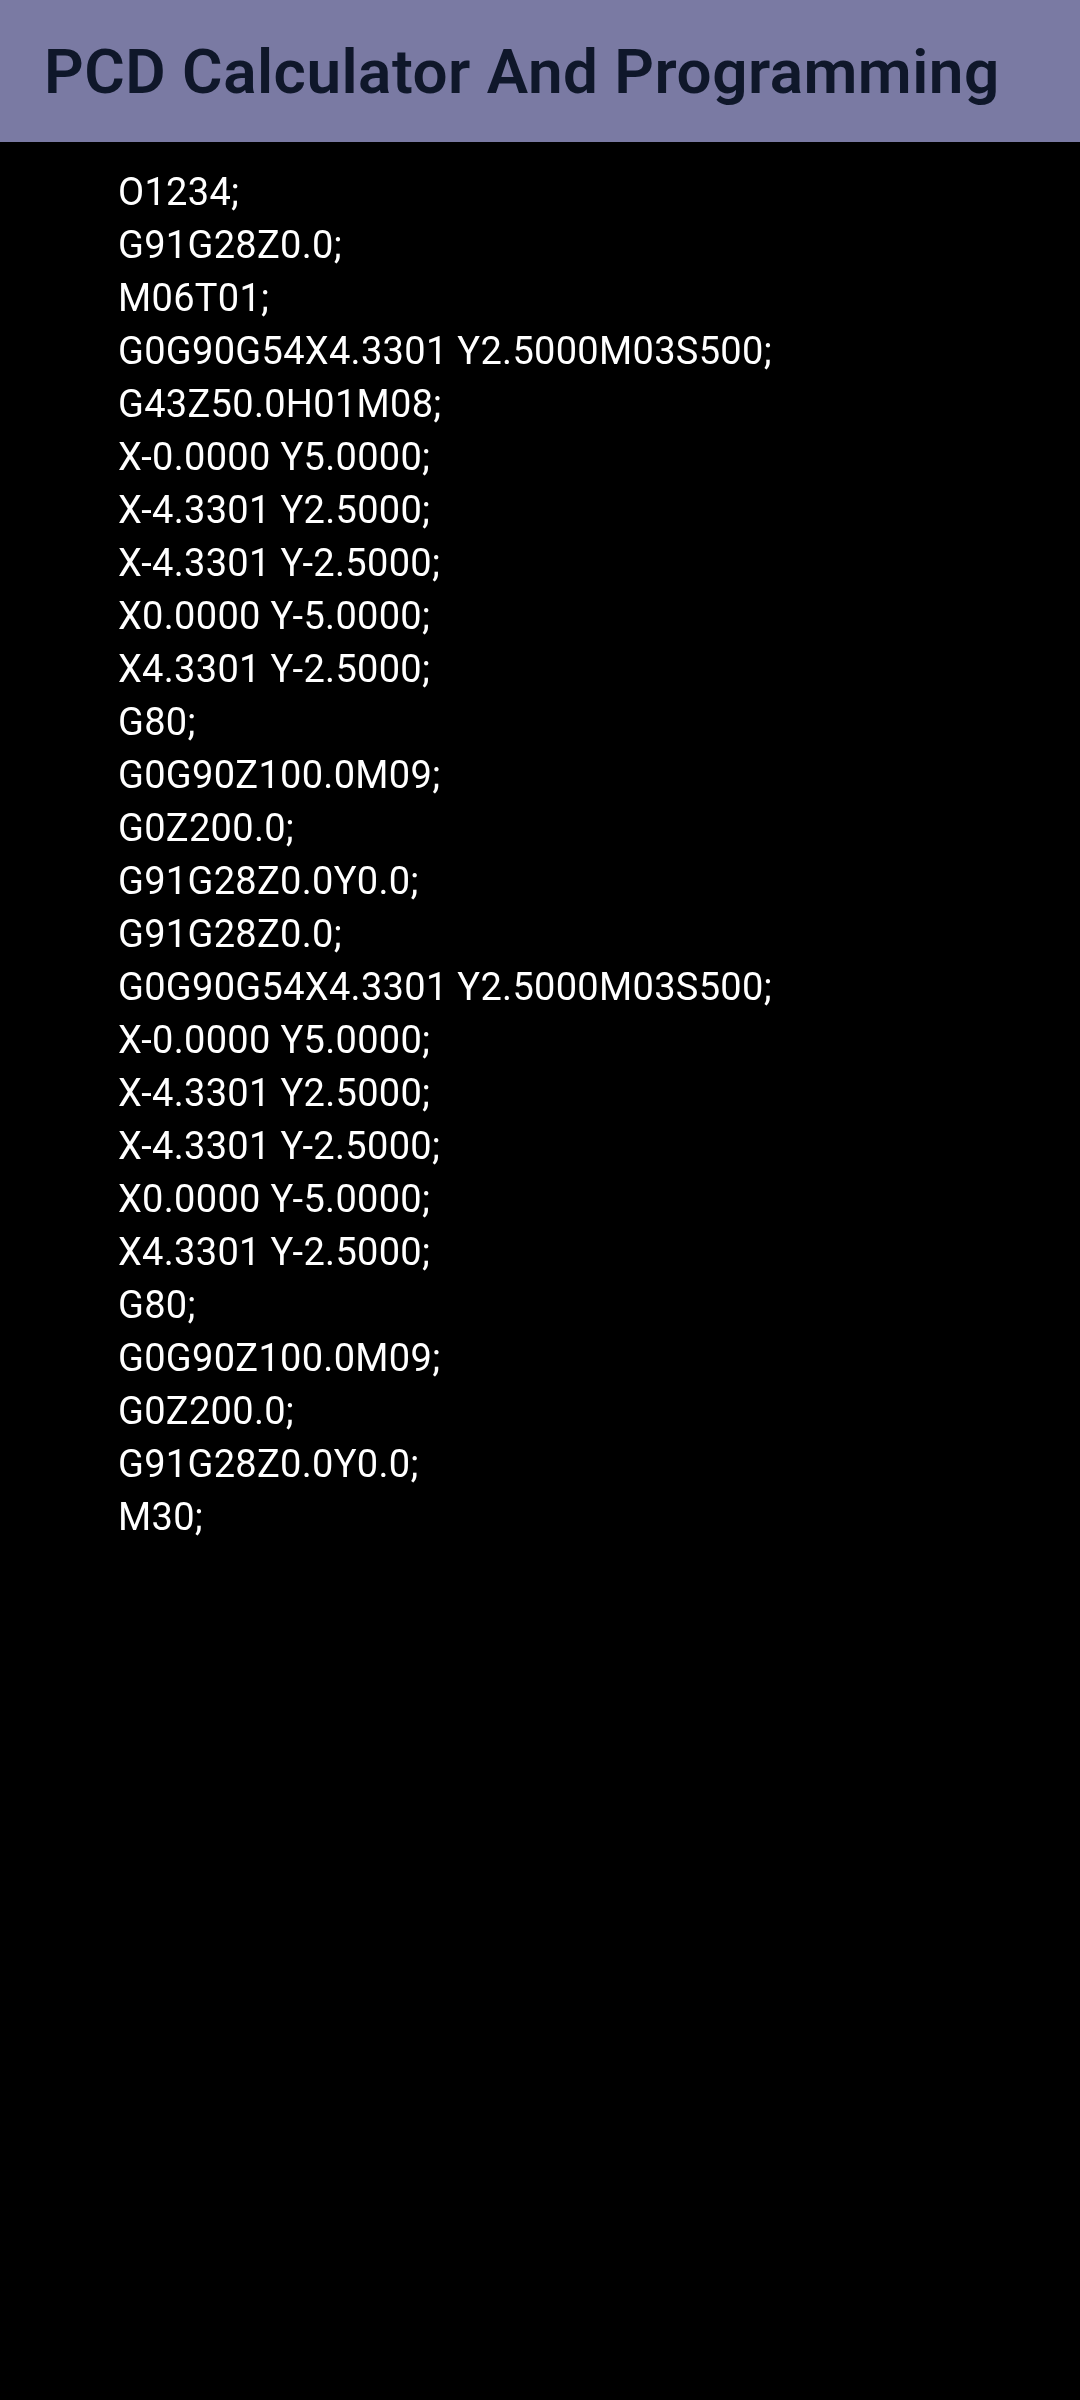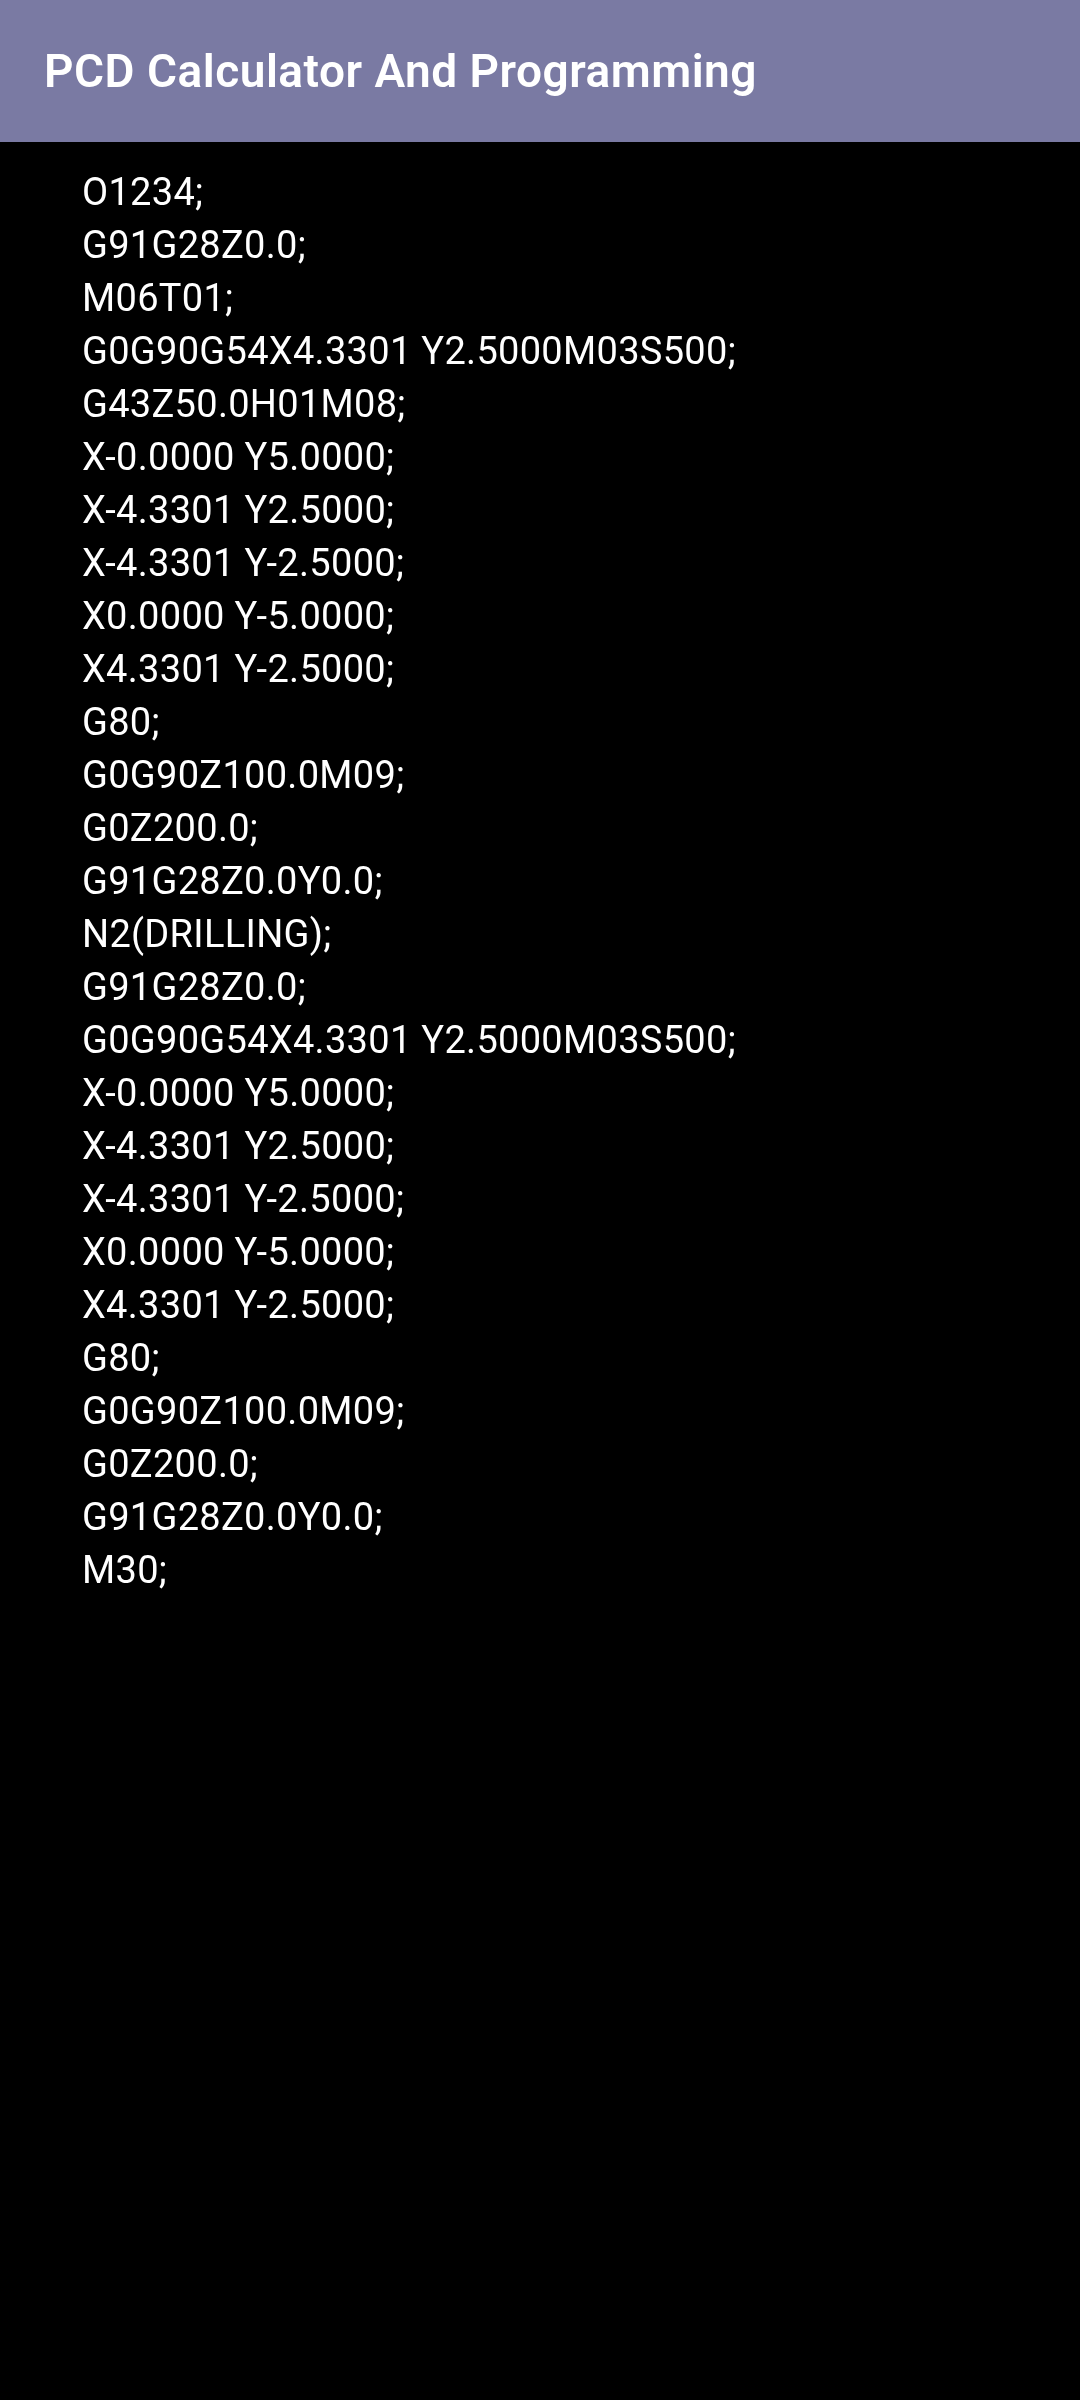--- a/index.html
+++ b/index.html
@@ -15,28 +15,29 @@
       overflow: hidden;
     }
     .header {
       background: #7a7aa3;
       height: 142px;
       display: flex;
       align-items: center;
       padding-left: 44px;
     }
     .header-title {
-      color: #ffffff;
-      font-size: 46px;
+      color: #0f172a;
+      font-size: 62px;
       font-weight: 600;
       letter-spacing: 0.5px;
     }
     .code-area {
       padding-top: 24px;
       padding-left: 82px;
+      margin-left: 36px;
     }
     .code-line {
       color: #ffffff;
       font-size: 38px;
       font-weight: 400;
       line-height: 53px;
       white-space: pre;
       letter-spacing: 0.3px;
     }
   </style>
@@ -55,21 +56,20 @@
     <div class="code-line">G43Z50.0H01M08;</div>
     <div class="code-line">X-0.0000 Y5.0000;</div>
     <div class="code-line">X-4.3301 Y2.5000;</div>
     <div class="code-line">X-4.3301 Y-2.5000;</div>
     <div class="code-line">X0.0000 Y-5.0000;</div>
     <div class="code-line">X4.3301 Y-2.5000;</div>
     <div class="code-line">G80;</div>
     <div class="code-line">G0G90Z100.0M09;</div>
     <div class="code-line">G0Z200.0;</div>
     <div class="code-line">G91G28Z0.0Y0.0;</div>
-    <div class="code-line">N2(DRILLING);</div>
     <div class="code-line">G91G28Z0.0;</div>
     <div class="code-line">G0G90G54X4.3301 Y2.5000M03S500;</div>
     <div class="code-line">X-0.0000 Y5.0000;</div>
     <div class="code-line">X-4.3301 Y2.5000;</div>
     <div class="code-line">X-4.3301 Y-2.5000;</div>
     <div class="code-line">X0.0000 Y-5.0000;</div>
     <div class="code-line">X4.3301 Y-2.5000;</div>
     <div class="code-line">G80;</div>
     <div class="code-line">G0G90Z100.0M09;</div>
     <div class="code-line">G0Z200.0;</div>

